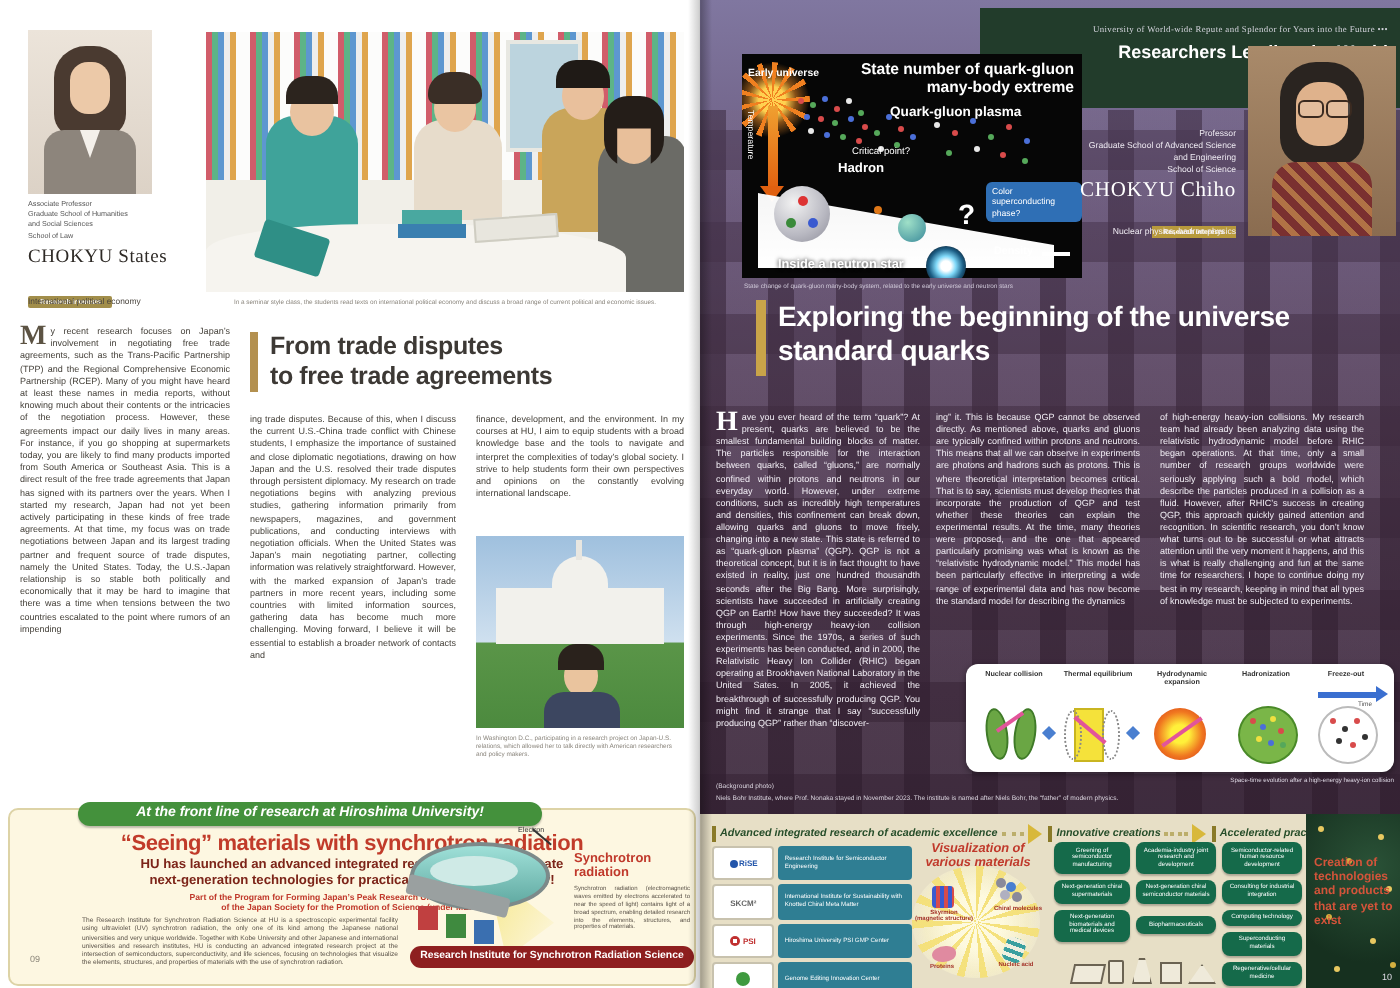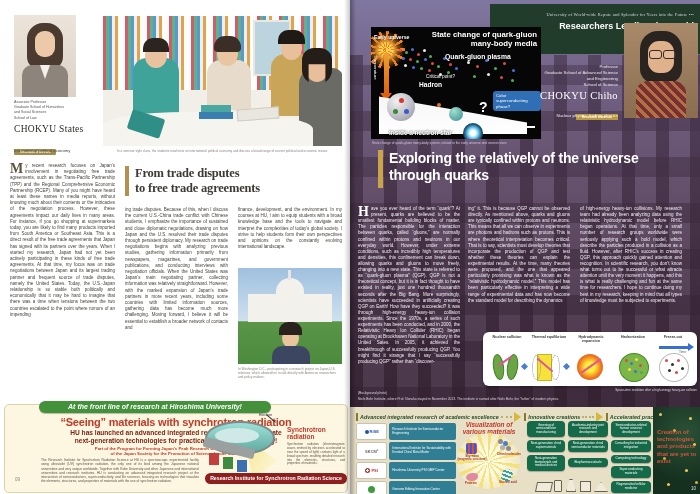--- a/index.html
+++ b/index.html
@@ -146,21 +146,21 @@
       <div class="abs" style="left:134px;top:92px;width:40px;height:10px;background:#e8e6de;border:1px solid #cfcdc2;transform:rotate(-4deg);"></div>
       <div class="abs" style="left:26px;top:98px;width:34px;height:20px;background:#2f8f86;transform:rotate(18deg);border-radius:2px;"></div>
     </div>
     <div class="abs photo-cap" style="left:103px;top:149px;width:239px;text-align:center;">In a seminar style class, the students read texts on international political economy and discuss a broad range of current political and economic issues.</div>
 
     <div class="abs bodytxt just" style="left:10px;top:163px;width:105px;">
       <span class="dropcap">M</span><span>y recent research focuses on Japan’s involvement in negotiating free trade agreements, such as the Trans-Pacific Partnership (TPP) and the Regional Comprehensive Economic Partnership (RCEP). Many of you might have heard at least these names in media reports, without knowing much about their contents or the intricacies of the negotiation process. However, these agreements impact our daily lives in many areas. For instance, if you go shopping at supermarkets today, you are likely to find many products imported from South America or Southeast Asia. This is a direct result of the free trade agreements that Japan has signed with its partners over the years. When I started my research, Japan had not yet been actively participating in these kinds of free trade agreements. At that time, my focus was on trade negotiations between Japan and its largest trading partner and frequent source of trade disputes, namely the United States. Today, the U.S.-Japan relationship is so stable both politically and economically that it may be hard to imagine that there was a time when tensions between the two countries escalated to the point where rumors of an impending</span>
     </div>
 
     <div class="abs" style="left:125px;top:166px;width:217px;">
-      <div style="display:flex;gap:6px;font-family:Liberation Serif, serif;">
+      <div style="display:flex;gap:6px;">
         <div class="goldbar" style="height:30px;"></div>
         <div class="headline-l">
           <div>From trade disputes</div>
           <div>to free trade agreements</div>
         </div>
       </div>
     </div>
 
     <div class="abs bodytxt just" style="left:125px;top:207px;width:103px;">ing trade disputes. Because of this, when I discuss the current U.S.-China trade conflict with Chinese students, I emphasize the importance of sustained and close diplomatic negotiations, drawing on how Japan and the U.S. resolved their trade disputes through persistent diplomacy. My research on trade negotiations begins with analyzing previous studies, gathering information primarily from newspapers, magazines, and government publications, and conducting interviews with negotiation officials. When the United States was Japan’s main negotiating partner, collecting information was relatively straightforward. However, with the marked expansion of Japan’s trade partners in more recent years, including some countries with limited information sources, gathering data has become much more challenging. Moving forward, I believe it will be essential to establish a broader network of contacts and</div>
     <div class="abs bodytxt just" style="left:238px;top:207px;width:104px;">finance, development, and the environment. In my courses at HU, I aim to equip students with a broad knowledge base and the tools to navigate and interpret the complexities of today’s global society. I strive to help students form their own perspectives and opinions on the constantly evolving international landscape.</div>
@@ -212,22 +212,22 @@
   <div id="right-page" class="abs">
     <div id="bricks" class="abs"></div>
 
     <div id="masthead" class="abs">
       <div class="mast1" style="position:absolute;right:6px;top:8px;white-space:nowrap;">University of World-wide Repute and Splendor for Years into the Future •••</div>
       <div class="mast2" style="position:absolute;right:6px;top:17px;">Researchers Leading the World</div>
     </div>
 
     <div id="qfig" class="abs">
       <div class="abs qf-title" style="right:4px;top:4px;width:120px;">
-        <div>State change of quark-gluon</div>
-        <div>many-body media</div>
+        <div>State number of quark-gluon</div>
+        <div>many-body extreme</div>
       </div>
       <div class="abs starburst" style="left:-4px;top:4px;width:38px;height:38px;"></div>
       <div class="abs qf-lab" style="left:3px;top:7px;font-size:5.2px;">Early universe</div>
       <div class="abs" style="left:2px;top:28px;writing-mode:vertical-rl;font-size:4.4px;color:#fff;">Temperature</div>
       <div class="abs" style="left:13px;top:26px;width:5px;height:42px;background:linear-gradient(180deg,#f0a030,#e06010);"></div>
       <div class="abs" style="left:9px;top:66px;width:0;height:0;border-left:6px solid transparent;border-right:6px solid transparent;border-top:8px solid #e06010;"></div>
       <div class="abs dots" style="left:28px;top:22px;background:#d84b4b;box-shadow:6px 2px 0 #55a85a,12px -1px 0 #4b6fd8,18px 4px 0 #d84b4b,24px 0 0 #e8e8e8,30px 6px 0 #55a85a,3px 8px 0 #4b6fd8,10px 9px 0 #d84b4b,17px 11px 0 #55a85a,25px 9px 0 #4b6fd8,32px 13px 0 #d84b4b,5px 15px 0 #e8e8e8,13px 17px 0 #4b6fd8,21px 18px 0 #55a85a,29px 20px 0 #d84b4b,38px 16px 0 #55a85a,44px 8px 0 #4b6fd8,50px 14px 0 #d84b4b,40px 24px 0 #e8e8e8,48px 22px 0 #55a85a,56px 18px 0 #4b6fd8;"></div>
       <div class="abs dots" style="left:96px;top:34px;background:#e8e8e8;box-shadow:9px 4px 0 #d84b4b,18px -2px 0 #4b6fd8,27px 6px 0 #55a85a,36px 1px 0 #d84b4b,45px 8px 0 #4b6fd8,6px 14px 0 #55a85a,20px 12px 0 #e8e8e8,33px 15px 0 #d84b4b,44px 18px 0 #55a85a;"></div>
       <div class="abs qf-lab" style="left:74px;top:26px;font-size:6.8px;">Quark-gluon plasma</div>
       <div class="abs" style="left:55px;top:47px;font-size:4.8px;color:#fff;">Critical point?</div>
@@ -264,22 +264,22 @@
     </div>
     <div class="abs prof-name-r" style="left:148px;top:90px;width:120px;">CHOKYU Chiho</div>
     <div class="abs" style="left:216px;top:104px;width:52px;text-align:right;">
       <span class="ri-badge-r">Research interests</span>
     </div>
     <div class="abs interests-r" style="left:168px;top:113px;width:100px;">Nuclear physics, hadron physics</div>
 
     <div class="abs" style="left:28px;top:150px;display:flex;gap:6px;">
       <div class="goldbar-r" style="height:38px;"></div>
       <div class="headline-r">
-        <div>Exploring the relatively of the universe</div>
-        <div>through quarks</div>
+        <div>Exploring the beginning of the universe</div>
+        <div>standard quarks</div>
       </div>
     </div>
 
     <div class="abs bodytxt-r just" style="left:8px;top:206px;width:102px;">
       <span class="dropcap-r">H</span><span>ave you ever heard of the term “quark”? At present, quarks are believed to be the smallest fundamental building blocks of matter. The particles responsible for the interaction between quarks, called “gluons,” are normally confined within protons and neutrons in our everyday world. However, under extreme conditions, such as incredibly high temperatures and densities, this confinement can break down, allowing quarks and gluons to move freely, changing into a new state. This state is referred to as “quark-gluon plasma” (QGP). QGP is not a theoretical concept, but it is in fact thought to have existed in reality, just one hundred thousandth seconds after the Big Bang. More surprisingly, scientists have succeeded in artificially creating QGP on Earth! How have they succeeded? It was through high-energy heavy-ion collision experiments. Since the 1970s, a series of such experiments has been conducted, and in 2000, the Relativistic Heavy Ion Collider (RHIC) began operating at Brookhaven National Laboratory in the United Sates. In 2005, it achieved the breakthrough of successfully producing QGP. You might find it strange that I say “successfully producing QGP” rather than “discover-</span>
     </div>
     <div class="abs bodytxt-r just" style="left:118px;top:206px;width:102px;">ing” it. This is because QGP cannot be observed directly. As mentioned above, quarks and gluons are typically confined within protons and neutrons. This means that all we can observe in experiments are photons and hadrons such as protons. This is where theoretical interpretation becomes critical. That is to say, scientists must develop theories that incorporate the production of QGP and test whether these theories can explain the experimental results. At the time, many theories were proposed, and the one that appeared particularly promising was what is known as the “relativistic hydrodynamic model.” This model has been particularly effective in interpreting a wide range of experimental data and has now become the standard model for describing the dynamics</div>
     <div class="abs bodytxt-r just" style="left:230px;top:206px;width:102px;">of high-energy heavy-ion collisions. My research team had already been analyzing data using the relativistic hydrodynamic model before RHIC began operations. At that time, only a small number of research groups worldwide were seriously applying such a bold model, which describe the particles produced in a collision as a fluid. However, after RHIC’s success in creating QGP, this approach quickly gained attention and recognition. In scientific research, you don’t know what turns out to be successful or what attracts attention until the very moment it happens, and this is what is really challenging and fun at the same time for researchers. I hope to continue doing my best in my research, keeping in mind that all types of knowledge must be subjected to experiments.</div>
 
     <div id="diag" class="abs">

